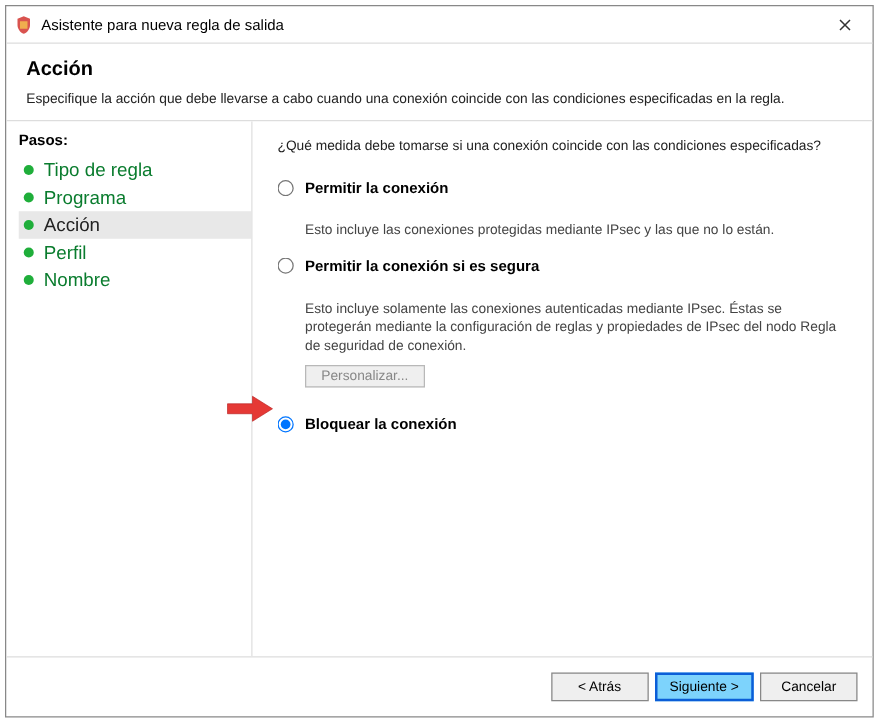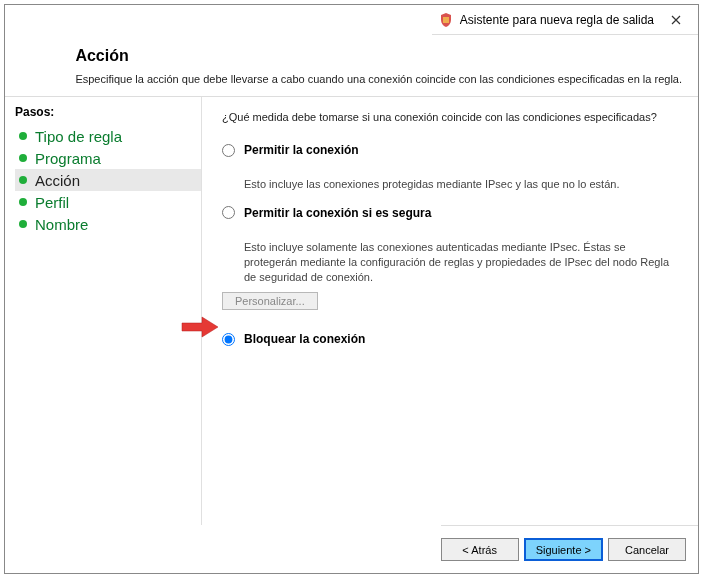--- a/index.html
+++ b/index.html
@@ -12,21 +12,20 @@
   overflow: hidden;
 }
 .window {
   width: 695px;
   height: 570px;
   margin: 4px;
   border: 1px solid #888;
   background: #fff;
   display: flex;
   flex-direction: column;
-  align-items: flex-end;
 }
 .titlebar {
   height: 30px;
   display: flex;
   align-items: center;
   padding: 0 0 0 6px;
   border-bottom: 1px solid #ddd;
 }
 .titlebar-icon {
   width: 16px; height: 16px;
@@ -96,20 +95,21 @@
 .option-label { font-weight: bold; font-size: 12px; }
 .option-desc {
   font-size: 11px;
   color: #444;
   margin-left: 22px;
   margin-top: 20px;
   line-height: 1.35;
   max-width: 440px;
 }
 .customize-btn {
+  margin-left: 22px;
   margin-top: 8px;
   padding: 2px 12px;
   font-size: 11px;
   color: #888;
   border: 1px solid #b8b8b8;
   background: #efefef;
 }
 .arrow-callout {
   position: absolute;
   left: -22px;

